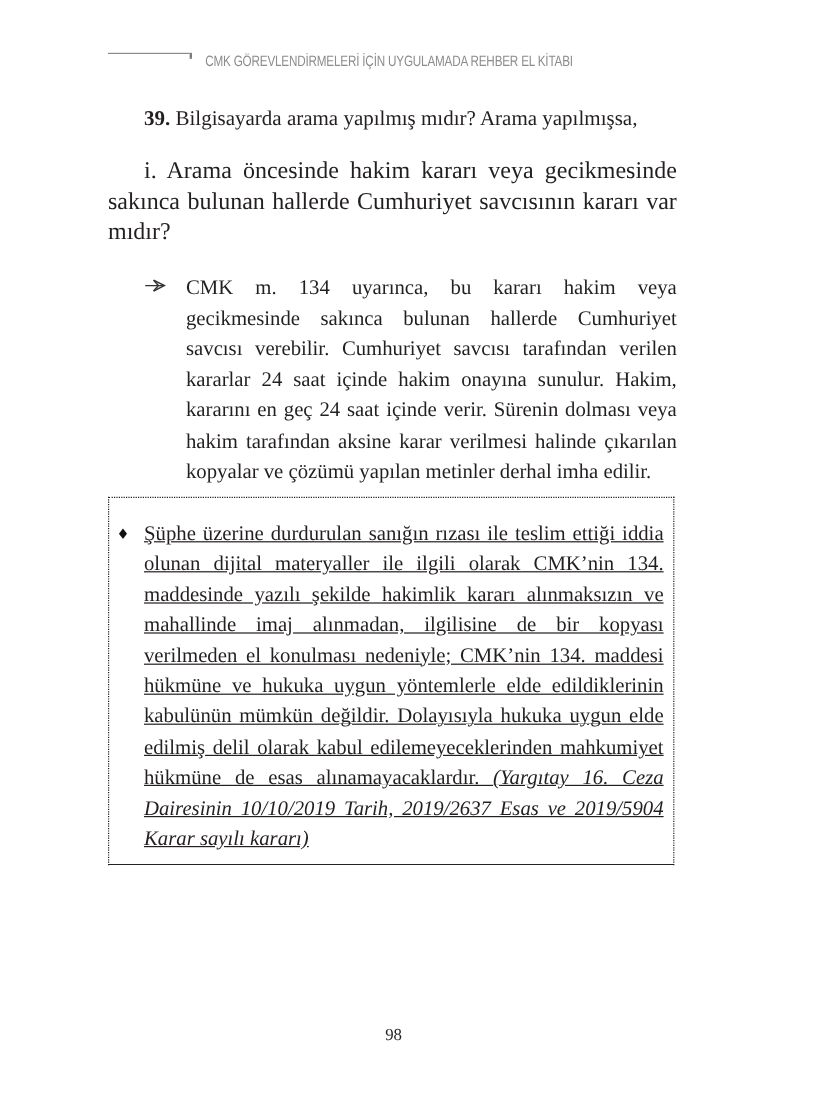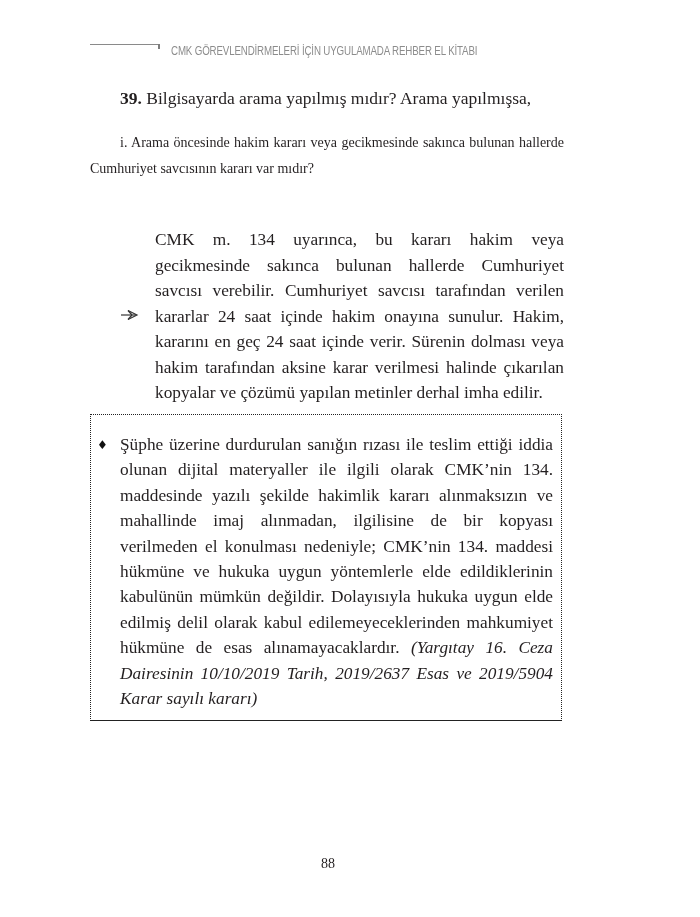--- a/index.html
+++ b/index.html
@@ -41,21 +41,21 @@
       color: #8c8c8c;
       letter-spacing: -0.2px;
       transform: scaleX(0.78);
       transform-origin: left center;
       white-space: nowrap;
     }
     .body-text {
       position: absolute;
       left: 90px;
       width: 474px;
-      font-size: 14px;
+      font-size: 20px;
       line-height: 25.5px;
       text-align: justify;
     }
     .q-title {
       top: 86px;
       text-indent: 30px;
       font-size: 17.5px;
     }
     .q-title b { font-weight: bold; }
     .q-sub {
@@ -63,21 +63,20 @@
       text-indent: 30px;
     }
     .answer {
       position: absolute;
       top: 227px;
       left: 120px;
       width: 444px;
       display: flex;
       font-size: 17.3px;
       line-height: 25.5px;
-      align-items: center;
     }
     .answer-icon {
       width: 35px;
       flex-shrink: 0;
       font-family: "DejaVu Sans", sans-serif;
       font-size: 13px;
       color: #333;
       padding-top: 1px;
     }
     .answer-text {
@@ -109,20 +108,21 @@
       width: 23px;
       flex-shrink: 0;
       font-family: "DejaVu Sans", sans-serif;
       font-size: 12px;
       padding-top: 1px;
       color: #111;
     }
     .case-text {
       flex: 1;
       text-align: justify;
+      text-decoration: underline;
     }
     .case-text i { font-style: italic; }
     .page-number {
       position: absolute;
       top: 856px;
       left: 0;
       width: 656px;
       text-align: center;
       font-size: 14px;
       color: #231f20;
@@ -153,13 +153,13 @@
   <div class="answer-text">CMK m. 134 uyarınca, bu kararı hakim veya gecikmesinde sakınca bulunan hallerde Cumhuriyet savcısı verebilir. Cumhuriyet savcısı tarafından verilen kararlar 24 saat içinde hakim onayına sunulur. Hakim, kararını en geç 24 saat içinde verir. Sürenin dolması veya hakim tarafından aksine karar verilmesi halinde çıkarılan kopyalar ve çözümü yapılan metinler derhal imha edilir.</div>
 </div>
 
 <div class="case-box">
   <div class="case-inner">
     <div class="diamond">♦</div>
     <div class="case-text"><span>Şüphe üzerine durdurulan sanığın rızası ile teslim ettiği iddia olunan dijital materyaller ile ilgili olarak CMK’nin 134. maddesinde yazılı şekilde hakimlik kararı alınmaksızın ve mahallinde imaj alınmadan, ilgilisine de bir kopyası verilmeden el konulması nedeniyle; CMK’nin 134. maddesi hükmüne ve hukuka uygun yöntemlerle elde edildiklerinin kabulünün mümkün değildir. Dolayısıyla hukuka uygun elde edilmiş delil olarak kabul edilemeyeceklerinden mahkumiyet hükmüne de esas alınamayacaklardır. </span><i>(Yargıtay 16. Ceza Dairesinin 10/10/2019 Tarih, 2019/2637 Esas ve 2019/5904 Karar sayılı kararı)</i></div>
   </div>
 </div>
 
-<div class="page-number">88</div>
+<div class="page-number">98</div>
 
 </body></html>

